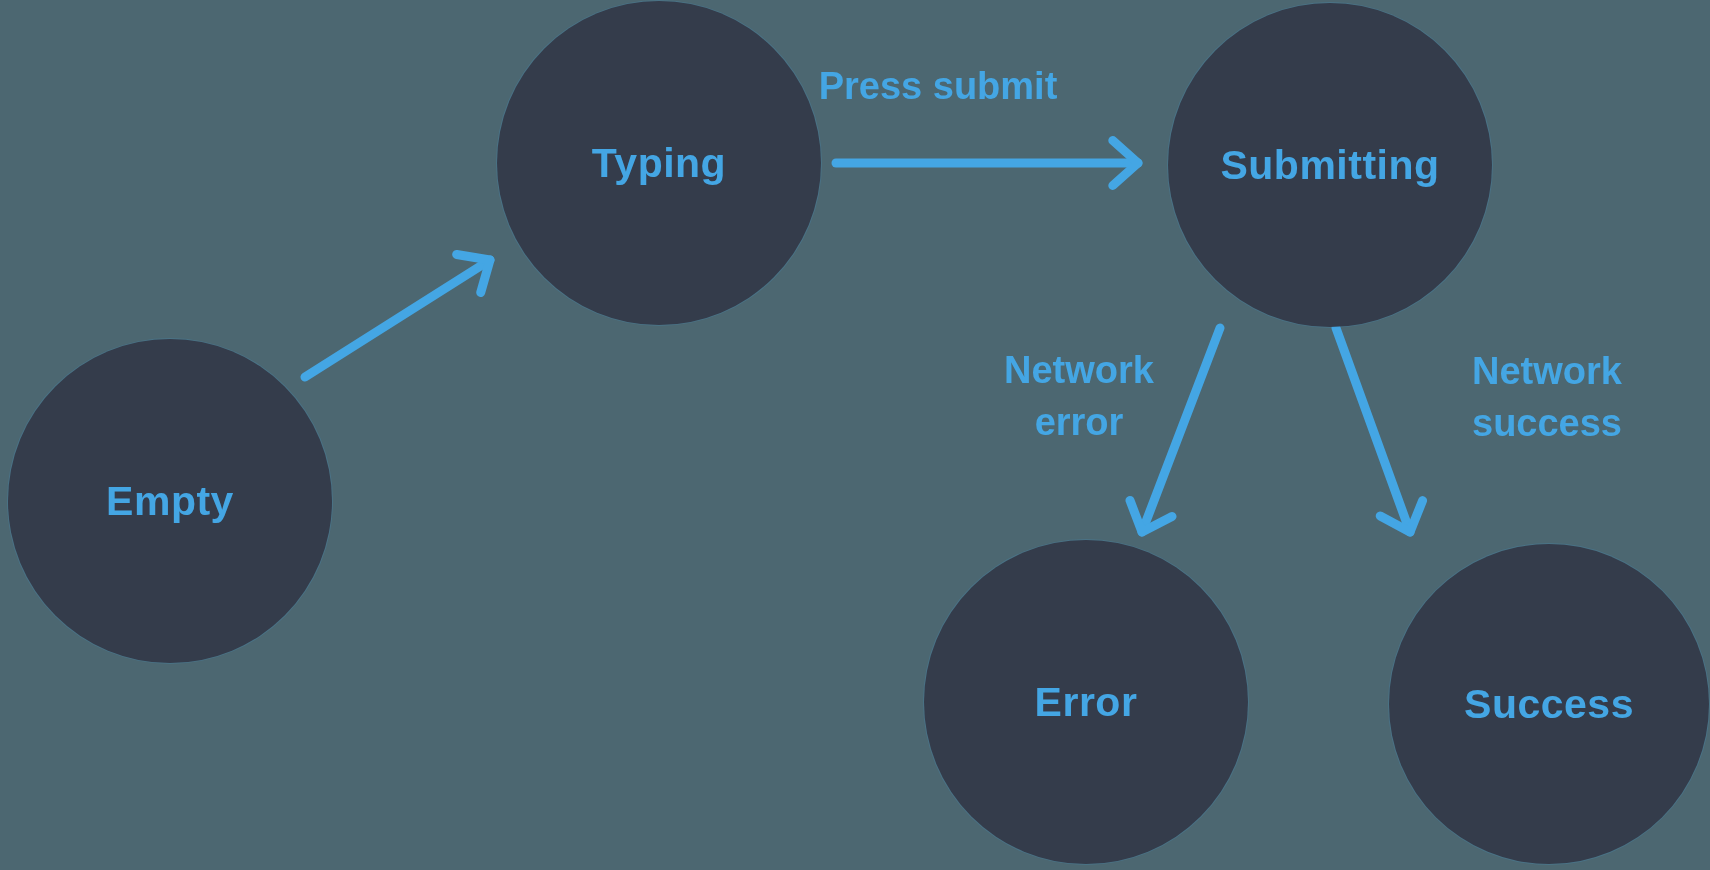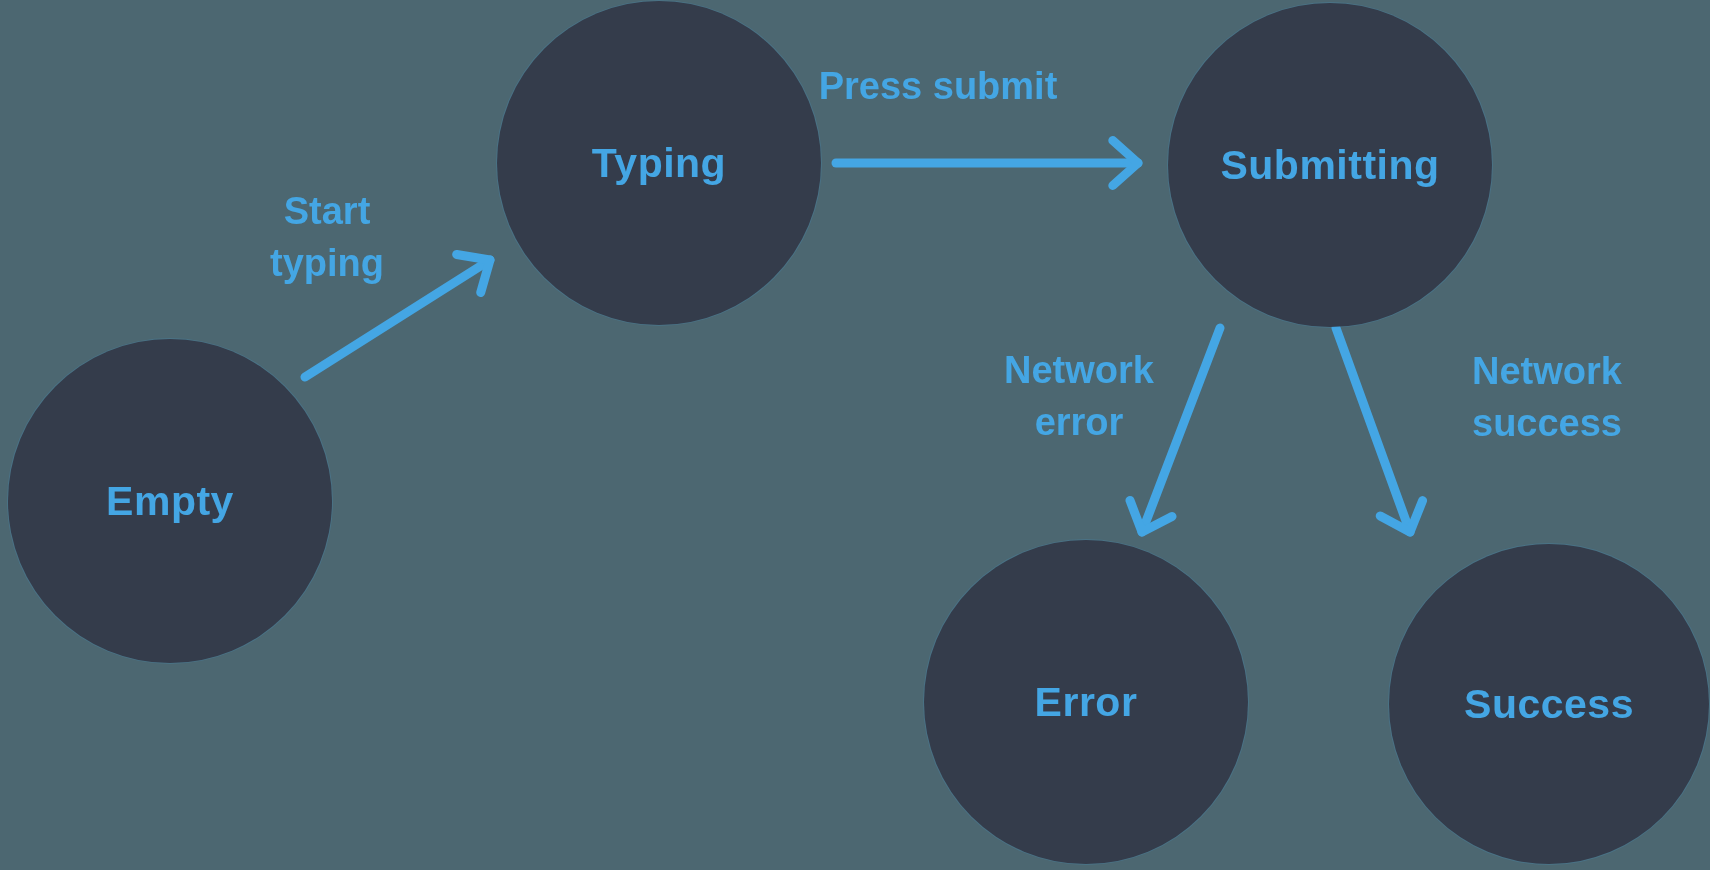--- a/index.html
+++ b/index.html
@@ -73,24 +73,20 @@
   </div>
 
   <div class="state" style="left:924px; top:540px; width:324px; height:324px;">
     <span class="state-label">Error</span>
   </div>
 
   <div class="state" style="left:1389px; top:544px; width:320px; height:320px;">
     <span class="state-label">Success</span>
   </div>
 
-  <div class="edge-label" style="left:327px; top:237px;">
-    <span>Start</span>
-    <span>typing</span>
-  </div>
 
   <div class="edge-label" style="left:938px; top:86px;">Press submit</div>
 
   <div class="edge-label" style="left:1079px; top:396px;">
     <span>Network</span>
     <span>error</span>
   </div>
 
   <div class="edge-label" style="left:1547px; top:397px;">
     <span>Network</span>

